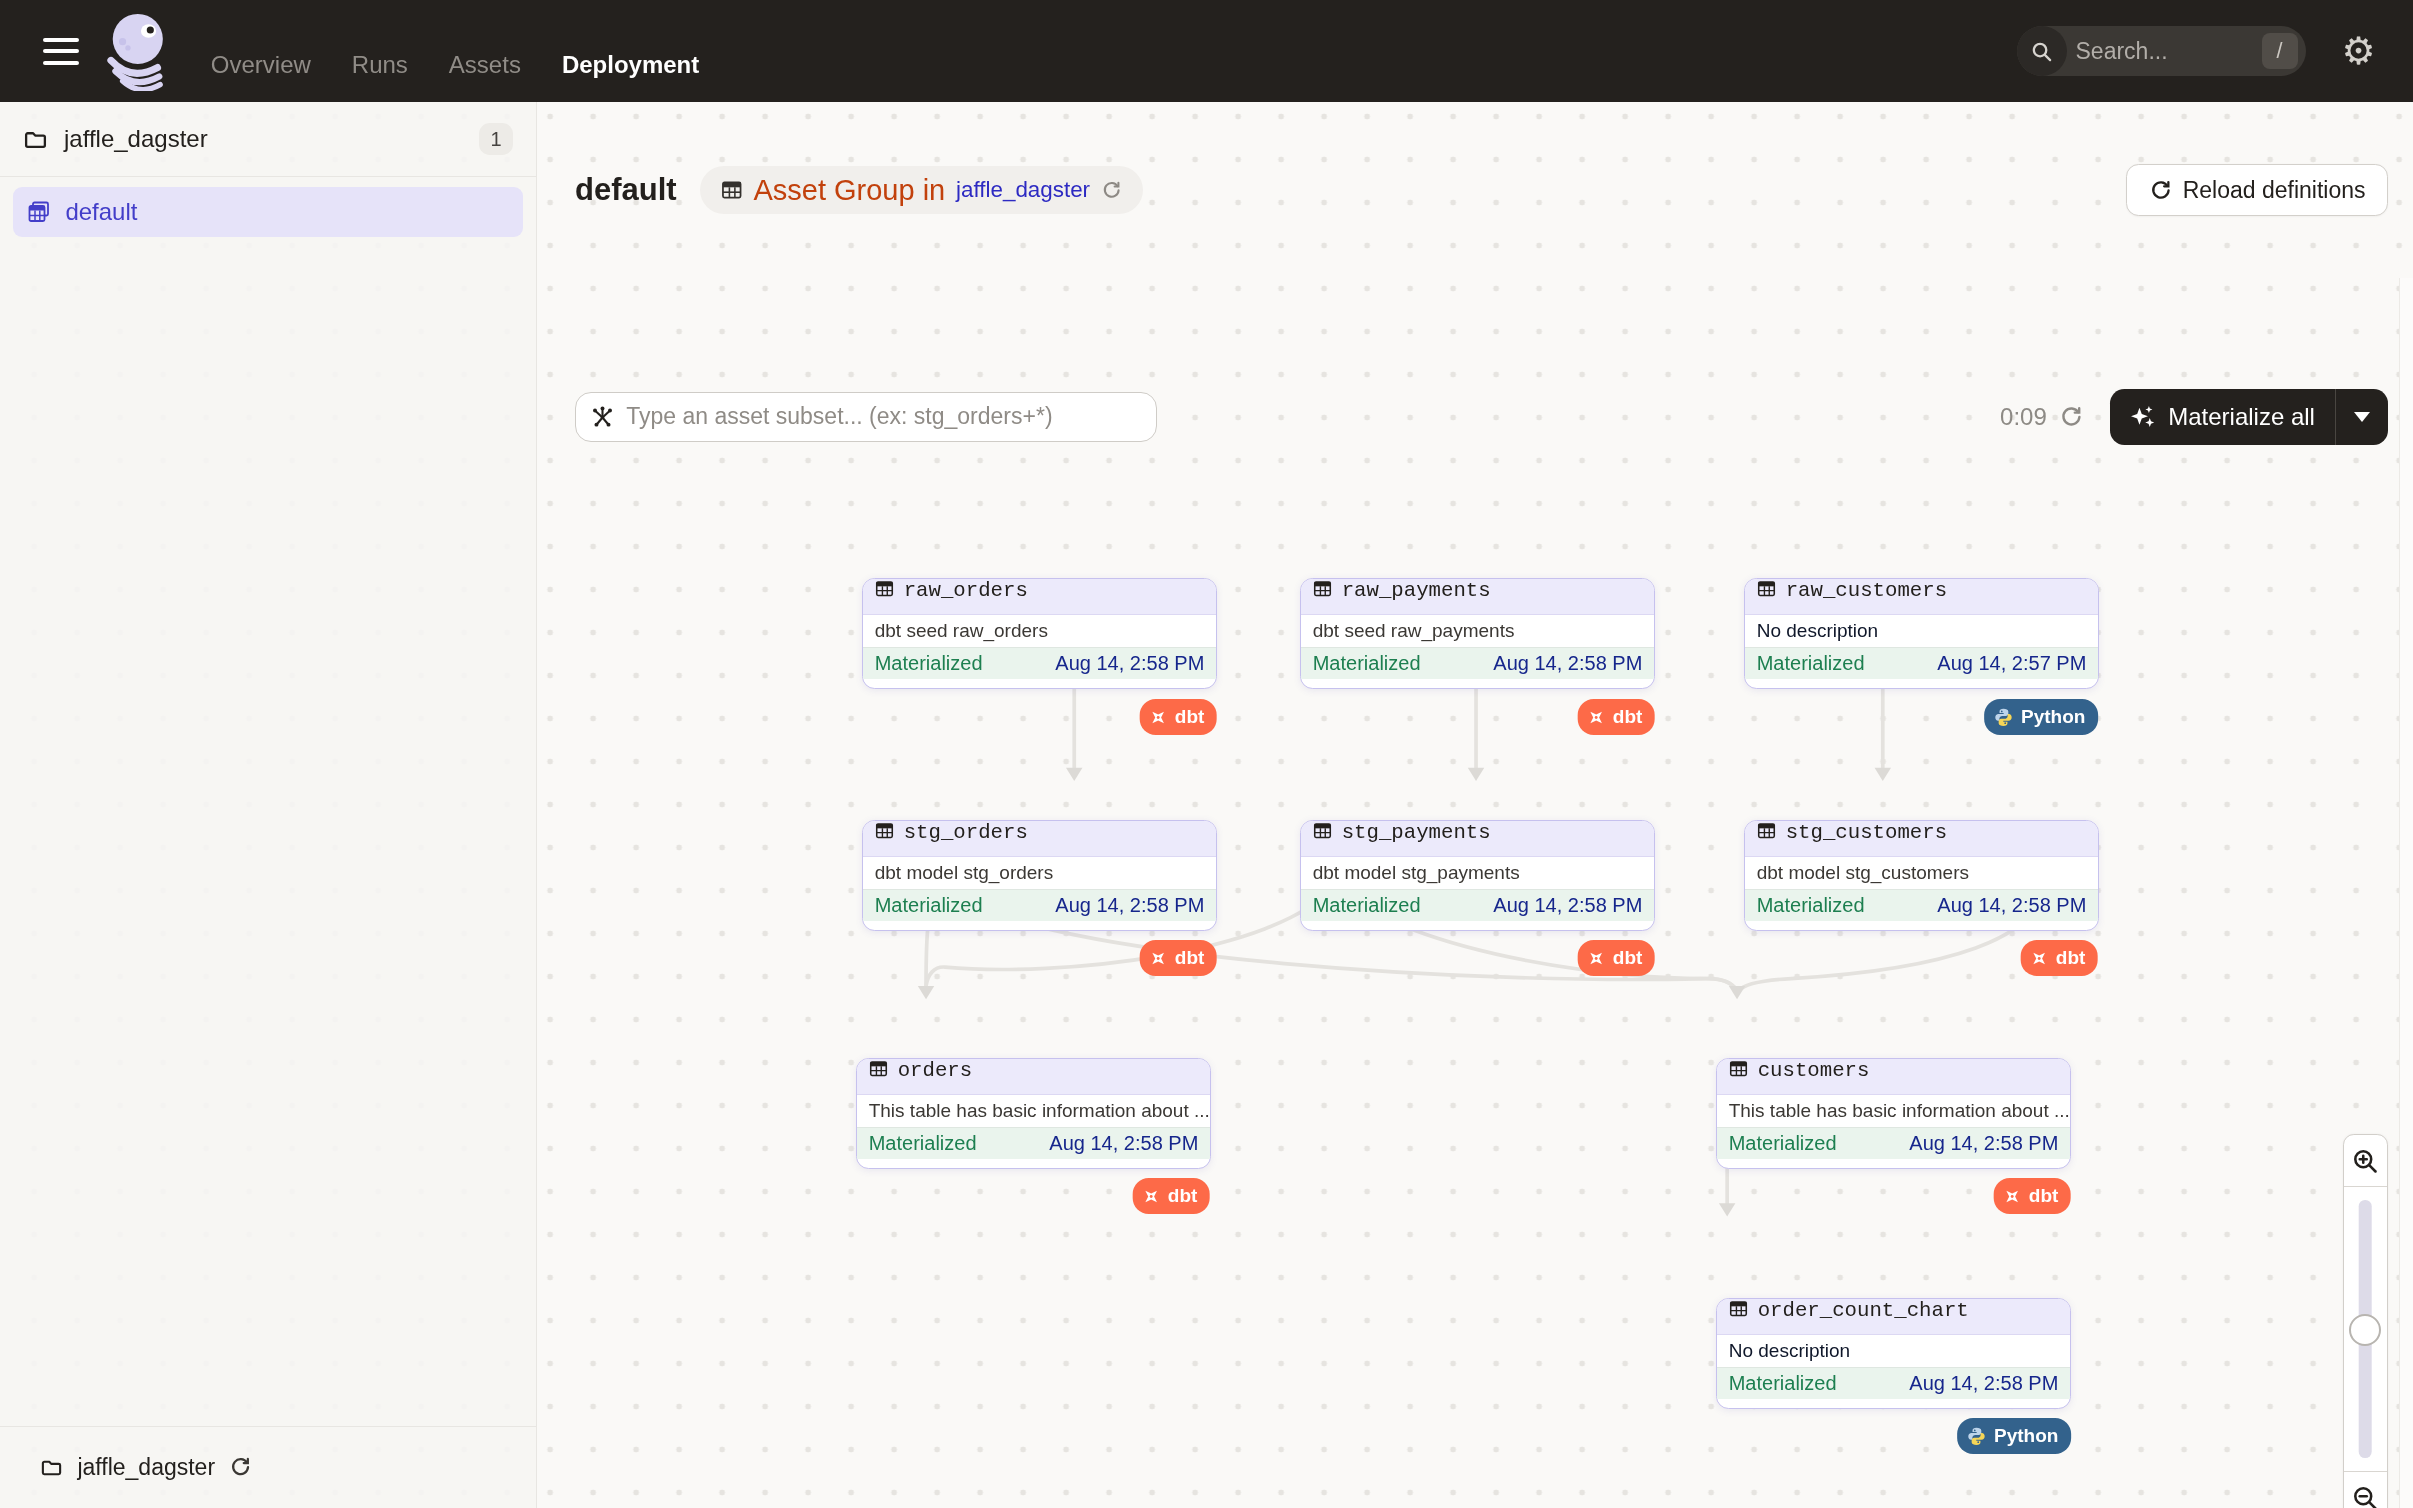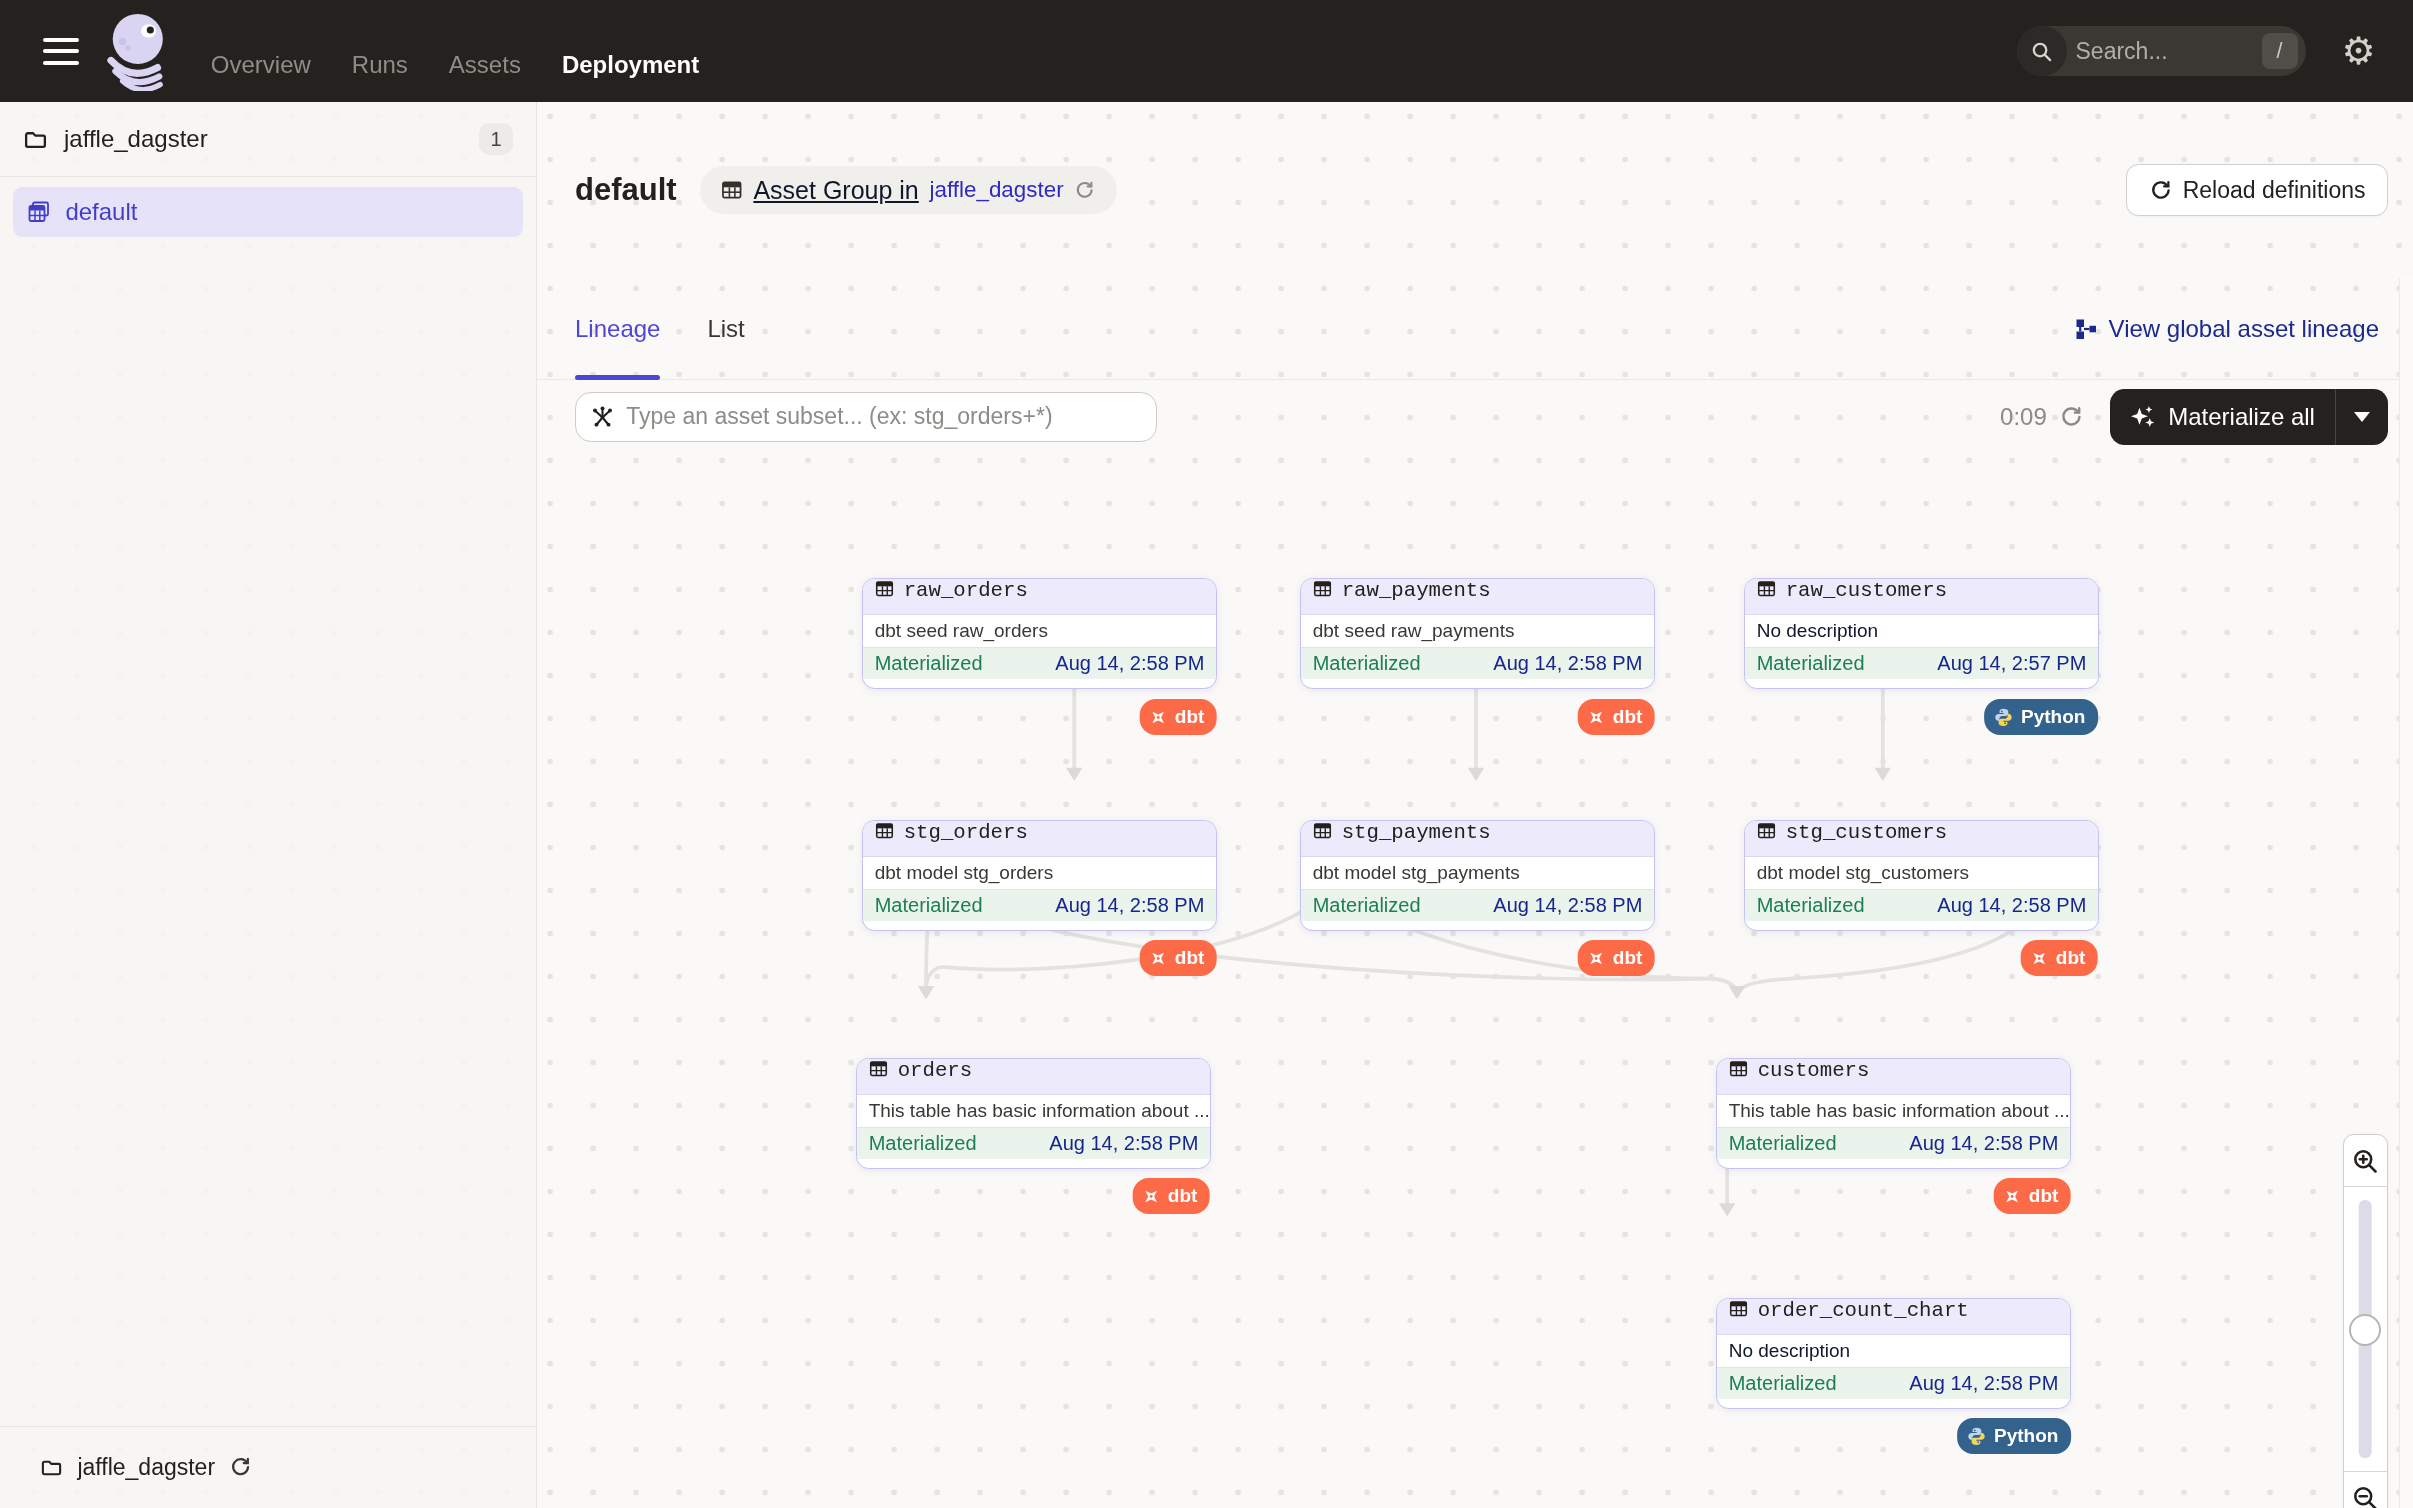--- a/index.html
+++ b/index.html
@@ -57,21 +57,21 @@
   .side-footer .label { margin:0 14.4px 0 14.4px; font-size:23px; color:#23201d; }
   .side-footer .refresh { color:#3b3834; cursor:pointer; }
 
   
   .main { position:absolute; left:537px; top:102px; right:0; bottom:0; }
   .main-header { position:absolute; left:0; top:0; right:0; height:176px; padding:0 25px 0 38px;
     display:flex; align-items:center; }
   .page-title { font-size:31px; font-weight:700; color:#23201d; }
   .context-pill { margin-left:23px; height:48px; background:#f1efec; border-radius:24px;
     display:flex; align-items:center; padding:0 21.5px; gap:10.8px; }
-  .context-pill .txt { font-size:25px; color:#0f172a;text-decoration:underline; }
+  .context-pill .txt { font-size:29px; color:#c2410c; }
   .context-pill .lnk { font-size:22.4px; color:#2d2ac2; cursor:pointer; }
   .context-pill .refresh { color:#8d8984; cursor:pointer; }
   .header-spacer { flex:1; }
   .reload-btn { height:52px; border:1.8px solid #d3d0cb; background:#ffffff; border-radius:12.6px;
     display:flex; align-items:center; gap:10.8px; padding:0 21.5px; font-size:23px; font-weight:500;
     color:#23201d; cursor:pointer; box-shadow:0 0.9px 1.8px rgba(0,0,0,.04); }
 
   
   .tabs-row { position:absolute; left:0; top:176px; right:9px; height:102px;
     border-bottom:0.9px solid #eae8e4; display:flex; align-items:center; padding:0 25px 0 38px; }
@@ -244,35 +244,20 @@
     <div class="header-spacer"></div>
     <button class="reload-btn">
       <svg viewBox="0 0 24 24" width="23" height="23" fill="none" stroke="#23201d" stroke-width="2.4" stroke-linecap="round">
         <path d="M19.2 7.2A8 8 0 1 0 20.4 12"></path>
           <path d="M20.2 3.2v4.4h-4.4"></path>
       </svg>
       <span>Reload definitions</span>
     </button>
   </div>
 
-  <div class="tabs-row">
-    <div class="tab active">Lineage</div>
-    <div class="tab">List</div>
-    <div class="tabs-spacer"></div>
-    <div class="global-link">
-      <svg viewBox="0 0 24 24" width="24" height="24" fill="none" stroke="#1c2a8c" stroke-width="2.2">
-        <rect x="2.5" y="2.5" width="7.5" height="7.5" fill="#1c2a8c" stroke="none"></rect>
-        <rect x="2.5" y="14.5" width="7.5" height="7.5" fill="#1c2a8c" stroke="none"></rect>
-        <rect x="15.5" y="8.8" width="6.5" height="6.5" fill="#1c2a8c" stroke="none"></rect>
-        <path d="M6.2 10v4.5"></path>
-          <path d="M10 12h5.5"></path>
-      </svg>
-      <span>View global asset lineage</span>
-    </div>
-  </div>
 
   <div class="graph-area">
 
     <svg class="edges" width="1862" height="1230" viewBox="0 0 2074 1370">
       <g stroke="#e4e2de" stroke-width="4.5" fill="none" stroke-linecap="round">
         <line x1="559" y1="350" x2="559" y2="472"></line>
         <line x1="1047" y1="350" x2="1047" y2="472"></line>
         <line x1="1541" y1="350" x2="1541" y2="472"></line>
         <line x1="1352" y1="884" x2="1352" y2="1000"></line>
         <path d="M392 616 C 382 648, 379 660, 379 736"></path>

